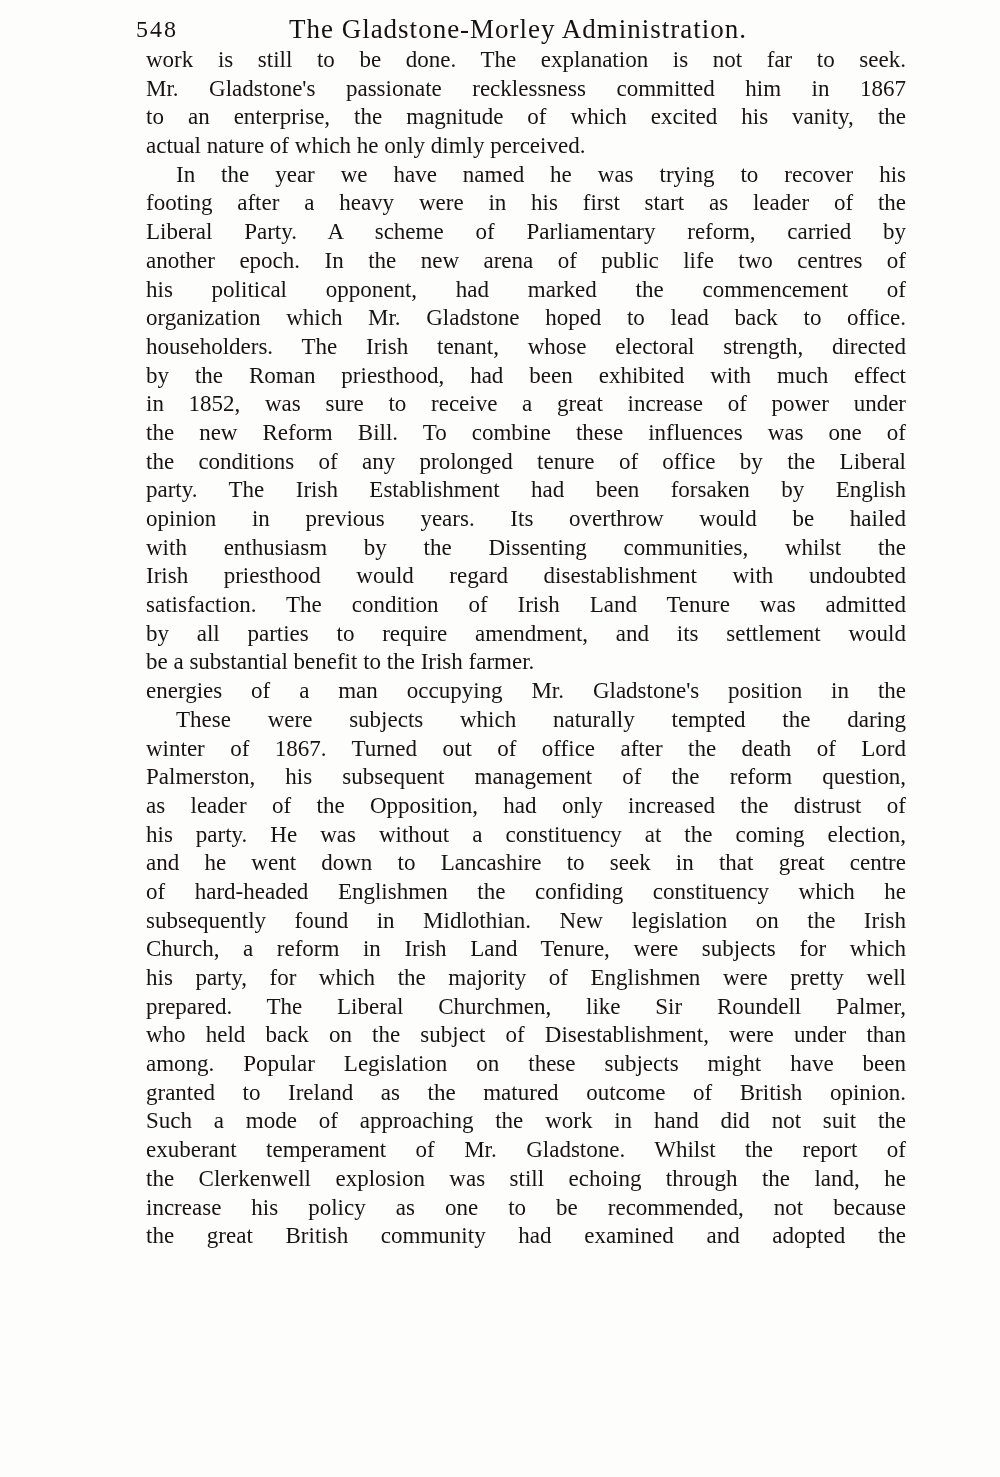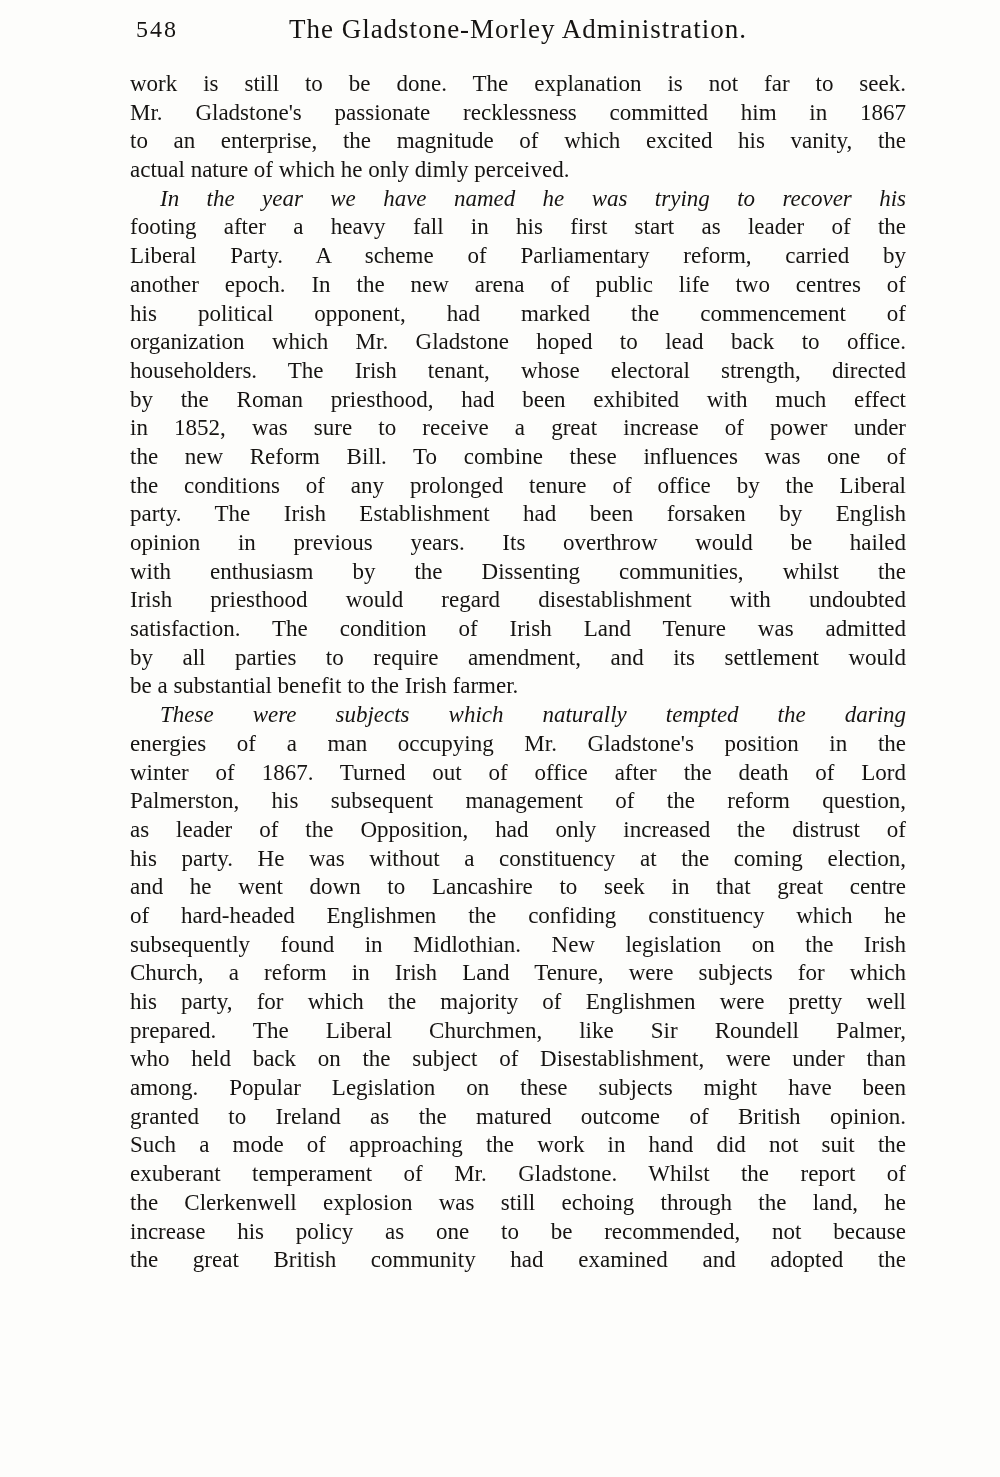--- a/index.html
+++ b/index.html
@@ -19,21 +19,20 @@
   }
   .textblock {
     position: absolute;
     left: 130px;
     top: 12px;
     width: 776px;
   }
   .running-head {
     position: relative;
     height: 34px;
-    margin-bottom: 24px;
   }
   .pagenum {
     position: absolute;
     left: 6px;
     top: 4px;
     font-size: 24px;
     letter-spacing: 2px;
   }
   .head-title {
     width: 100%;
@@ -49,24 +48,24 @@
     margin: 0;
   }
   .line {
     display: block;
     height: 28.7px;
     line-height: 28.7px;
     text-align: justify;
     text-align-last: justify;
     overflow: hidden;
     white-space: nowrap;
+    margin-left: 16px;
   }
   .line.indent {
     text-indent: 30px;
-    font-style: italic;
   }
   .line.lastline {
     text-align-last: left;
     white-space: normal;
   }
 </style>
 </head>
 <body>
 
 <div class="sheet" style="--ink: #161412; --paper: #fdfdfb;">
@@ -77,41 +76,41 @@
     </div>
     <div class="page-body">
         <div class="paragraph">
           <div class="line">work is still to be done.  The explanation is not far to seek.</div>
           <div class="line">Mr. Gladstone's passionate recklessness committed him in 1867</div>
           <div class="line">to an enterprise, the magnitude of which excited his vanity, the</div>
           <div class="line lastline">actual nature of which he only dimly perceived.</div>
         </div>
         <div class="paragraph">
           <div class="line indent">In the year we have named he was trying to recover his</div>
-          <div class="line">footing after a heavy fall in his first start as leader of the</div>
+          <div class="line">footing after a heavy were in his first start as leader of the</div>
           <div class="line">Liberal Party.  A scheme of Parliamentary reform, carried by</div>
           <div class="line">another epoch.  In the new arena of public life two centres of</div>
           <div class="line">his political opponent, had marked the commencement of</div>
           <div class="line">organization which Mr. Gladstone hoped to lead back to office.</div>
           <div class="line">householders.  The Irish tenant, whose electoral strength, directed</div>
           <div class="line">by the Roman priesthood, had been exhibited with much effect</div>
           <div class="line">in 1852, was sure to receive a great increase of power under</div>
           <div class="line">the new Reform Bill.  To combine these influences was one of</div>
           <div class="line">the conditions of any prolonged tenure of office by the Liberal</div>
           <div class="line">party.  The Irish Establishment had been forsaken by English</div>
           <div class="line">opinion in previous years.  Its overthrow would be hailed</div>
           <div class="line">with enthusiasm by the Dissenting communities, whilst the</div>
           <div class="line">Irish priesthood would regard disestablishment with undoubted</div>
           <div class="line">satisfaction.  The condition of Irish Land Tenure was admitted</div>
           <div class="line">by all parties to require amendment, and its settlement would</div>
           <div class="line lastline">be a substantial benefit to the Irish farmer.</div>
         </div>
         <div class="paragraph">
+          <div class="line">energies of a man occupying Mr. Gladstone's position in the</div>
           <div class="line indent">These were subjects which naturally tempted the daring</div>
-          <div class="line">energies of a man occupying Mr. Gladstone's position in the</div>
           <div class="line">winter of 1867.  Turned out of office after the death of Lord</div>
           <div class="line">Palmerston, his subsequent management of the reform question,</div>
           <div class="line">as leader of the Opposition, had only increased the distrust of</div>
           <div class="line">his party.  He was without a constituency at the coming election,</div>
           <div class="line">and he went down to Lancashire to seek in that great centre</div>
           <div class="line">of hard-headed Englishmen the confiding constituency which he</div>
           <div class="line">subsequently found in Midlothian.  New legislation on the Irish</div>
           <div class="line">Church, a reform in Irish Land Tenure, were subjects for which</div>
           <div class="line">his party, for which the majority of Englishmen were pretty well</div>
           <div class="line">prepared.  The Liberal Churchmen, like Sir Roundell Palmer,</div>

